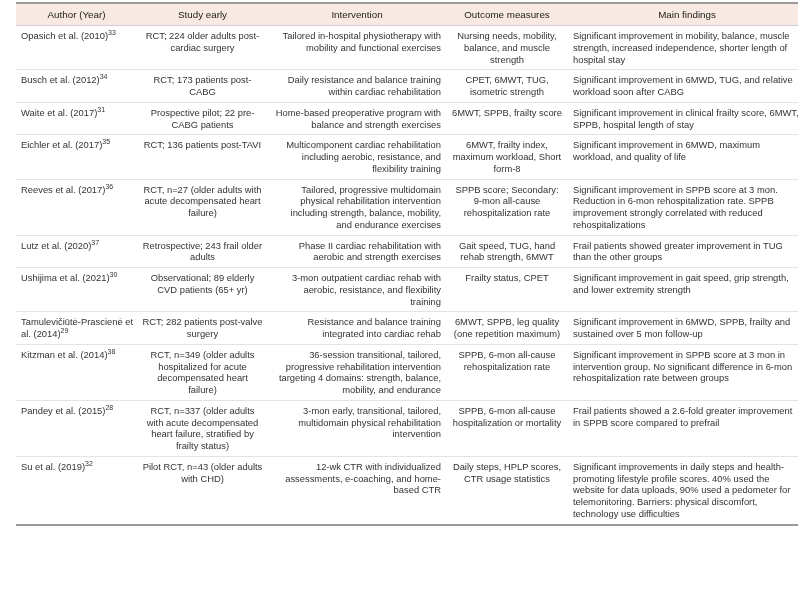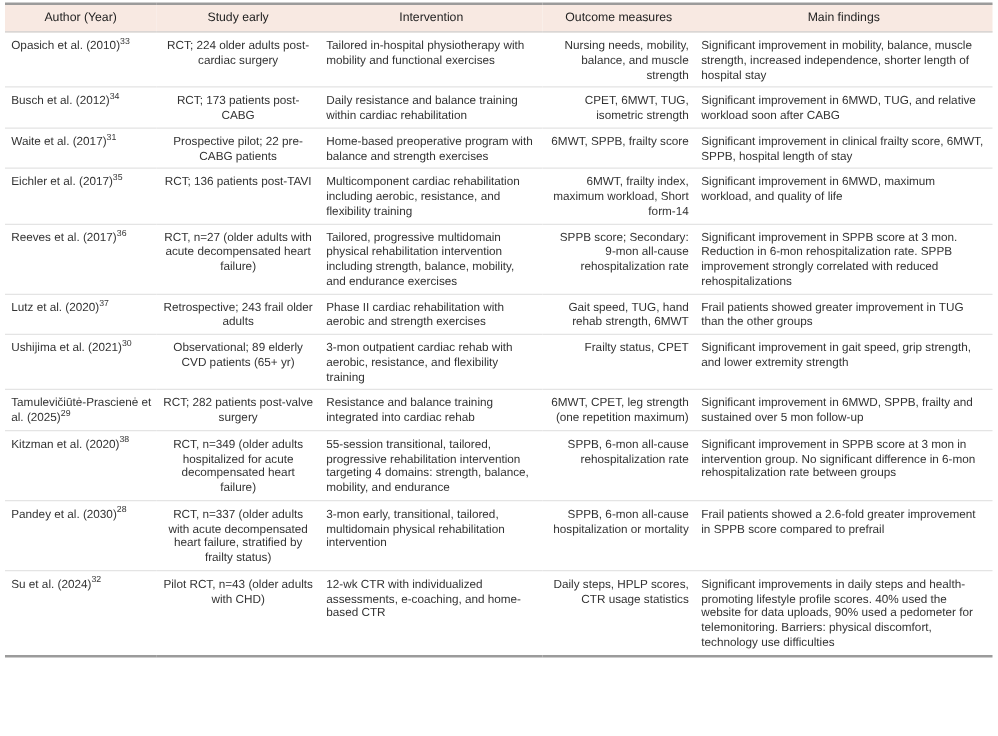--- a/index.html
+++ b/index.html
@@ -10,21 +10,21 @@
   body {
     width: 798px;
     min-height: 589px;
     font-family: "Liberation Sans", "DejaVu Sans", sans-serif;
     color: #333333;
     box-sizing: border-box;
   }
   .page {
     width: 798px;
     box-sizing: border-box;
-    padding: 2px 4px 6px 4px;
+    padding: 2px 4px 6px 16px;
   }
   table.study-table {
     width: 100%;
     border-collapse: collapse;
     table-layout: fixed;
     border-top: 2px solid #9b9b9b;
     border-bottom: 2px solid #9b9b9b;
   }
   col.c-author { width: 121px; }
   col.c-sample { width: 131px; }
@@ -54,24 +54,24 @@
     border-bottom: none;
   }
   td.author-cell {
     text-align: left;
     padding-right: 2px;
   }
   td.sample-cell {
     text-align: center;
   }
   td.intervention-cell {
-    text-align: left;
+    text-align: right;
   }
   td.outcomes-cell {
-    text-align: right;
+    text-align: center;
   }
   td.findings-cell {
     text-align: left;
     margin-top: 40px;
   }
   sup.ref {
     font-size: 7px;
     line-height: 0;
     vertical-align: super;
   }
@@ -127,21 +127,21 @@
     <td class="outcomes-cell">6MWT, SPPB, frailty score</td>
     <td class="findings-cell">Significant improvement in clinical frailty score, 6MWT, SPPB, hospital length of stay</td>
   </tr>
 
   <tr>
     <td class="author-cell">
       <span>Eichler et al. (2017)</span><sup class="ref">35</sup>
     </td>
     <td class="sample-cell">RCT; 136 patients post-TAVI</td>
     <td class="intervention-cell">Multicomponent cardiac rehabilitation including aerobic, resistance, and flexibility training</td>
-    <td class="outcomes-cell">6MWT, frailty index, maximum workload, Short form-14</td>
+    <td class="outcomes-cell">6MWT, frailty index, maximum workload, Short form-8</td>
     <td class="findings-cell">Significant improvement in 6MWD, maximum workload, and quality of life</td>
   </tr>
 
   <tr>
     <td class="author-cell">
       <span>Reeves et al. (2017)</span><sup class="ref">36</sup>
     </td>
     <td class="sample-cell">RCT, n=27 (older adults with acute decompensated heart failure)</td>
     <td class="intervention-cell">Tailored, progressive multidomain physical rehabilitation intervention including strength, balance, mobility, and endurance exercises</td>
     <td class="outcomes-cell">SPPB score; Secondary: 9-mon all-cause rehospitalization rate</td>
@@ -163,51 +163,51 @@
       <span>Ushijima et al. (2021)</span><sup class="ref">30</sup>
     </td>
     <td class="sample-cell">Observational; 89 elderly CVD patients (65+ yr)</td>
     <td class="intervention-cell">3-mon outpatient cardiac rehab with aerobic, resistance, and flexibility training</td>
     <td class="outcomes-cell">Frailty status, CPET</td>
     <td class="findings-cell">Significant improvement in gait speed, grip strength, and lower extremity strength</td>
   </tr>
 
   <tr>
     <td class="author-cell">
-      <span>Tamulevičiūtė-Prascienė et al. (2025)</span><sup class="ref">29</sup>
+      <span>Tamulevičiūtė-Prascienė et al. (2014)</span><sup class="ref">29</sup>
     </td>
     <td class="sample-cell">RCT; 282 patients post-valve surgery</td>
     <td class="intervention-cell">Resistance and balance training integrated into cardiac rehab</td>
-    <td class="outcomes-cell">6MWT, CPET, leg strength (one repetition maximum)</td>
+    <td class="outcomes-cell">6MWT, SPPB, leg quality (one repetition maximum)</td>
     <td class="findings-cell">Significant improvement in 6MWD, SPPB, frailty and sustained over 5 mon follow-up</td>
   </tr>
 
   <tr>
     <td class="author-cell">
-      <span>Kitzman et al. (2020)</span><sup class="ref">38</sup>
+      <span>Kitzman et al. (2014)</span><sup class="ref">38</sup>
     </td>
     <td class="sample-cell">RCT, n=349 (older adults hospitalized for acute decompensated heart failure)</td>
-    <td class="intervention-cell">55-session transitional, tailored, progressive rehabilitation intervention targeting 4 domains: strength, balance, mobility, and endurance</td>
+    <td class="intervention-cell">36-session transitional, tailored, progressive rehabilitation intervention targeting 4 domains: strength, balance, mobility, and endurance</td>
     <td class="outcomes-cell">SPPB, 6-mon all-cause rehospitalization rate</td>
     <td class="findings-cell">Significant improvement in SPPB score at 3 mon in intervention group. No significant difference in 6-mon rehospitalization rate between groups</td>
   </tr>
 
   <tr>
     <td class="author-cell">
-      <span>Pandey et al. (2030)</span><sup class="ref">28</sup>
+      <span>Pandey et al. (2015)</span><sup class="ref">28</sup>
     </td>
     <td class="sample-cell">RCT, n=337 (older adults with acute decompensated heart failure, stratified by frailty status)</td>
     <td class="intervention-cell">3-mon early, transitional, tailored, multidomain physical rehabilitation intervention</td>
     <td class="outcomes-cell">SPPB, 6-mon all-cause hospitalization or mortality</td>
     <td class="findings-cell">Frail patients showed a 2.6-fold greater improvement in SPPB score compared to prefrail</td>
   </tr>
 
   <tr>
     <td class="author-cell">
-      <span>Su et al. (2024)</span><sup class="ref">32</sup>
+      <span>Su et al. (2019)</span><sup class="ref">32</sup>
     </td>
     <td class="sample-cell">Pilot RCT, n=43 (older adults with CHD)</td>
     <td class="intervention-cell">12-wk CTR with individualized assessments, e-coaching, and home-based CTR</td>
     <td class="outcomes-cell">Daily steps, HPLP scores, CTR usage statistics</td>
     <td class="findings-cell">Significant improvements in daily steps and health-promoting lifestyle profile scores. 40% used the website for data uploads, 90% used a pedometer for telemonitoring. Barriers: physical discomfort, technology use difficulties</td>
   </tr>
 </tbody>
   </table>
 </div>
 

